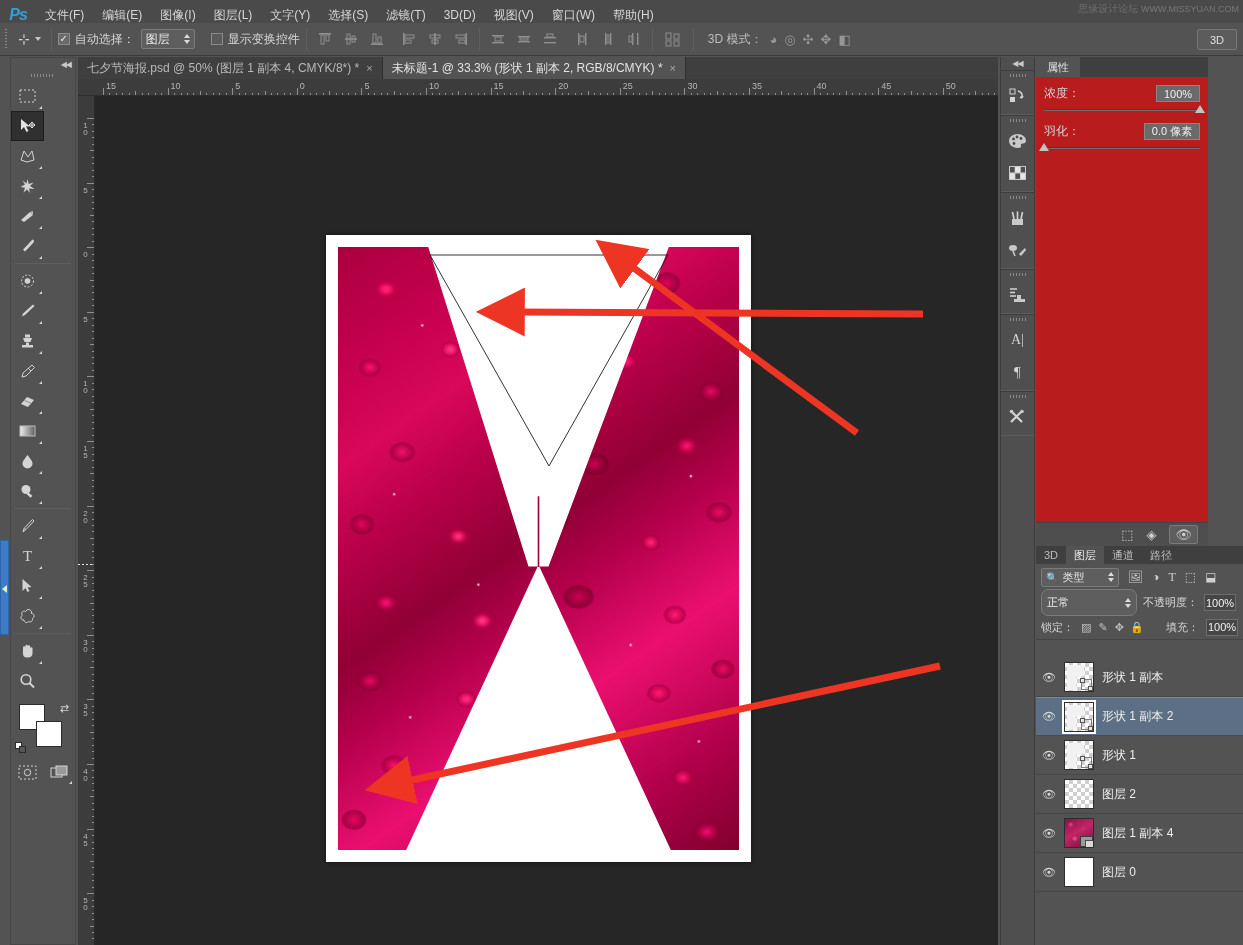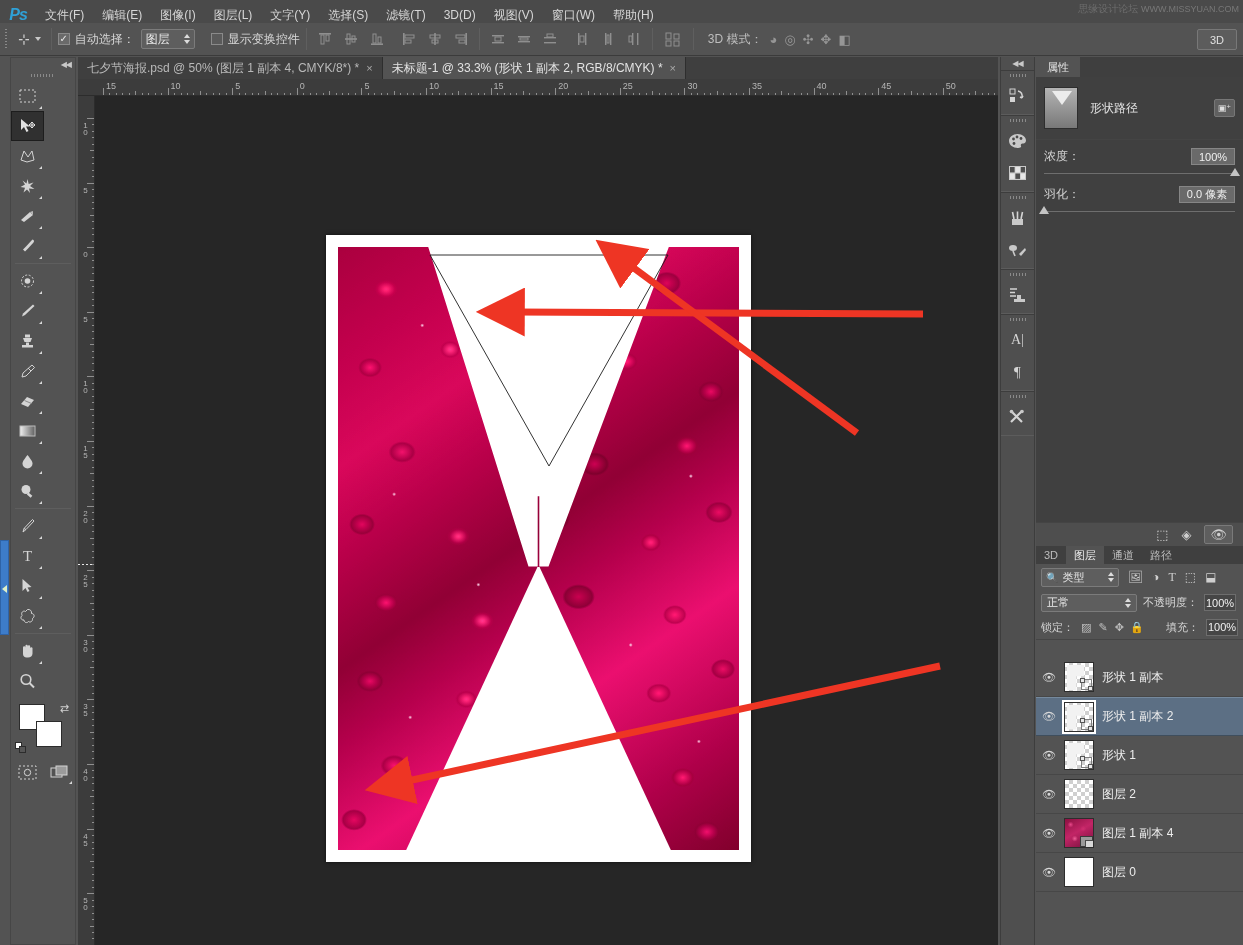--- a/index.html
+++ b/index.html
@@ -241,22 +241,22 @@
   }
   .rail-head{height:13px;display:flex;align-items:center;justify-content:center;}
   .rail-head .dbl{color:#c9c9c9;font-size:8px;letter-spacing:-1px;}
   .rail-grp{border-top:1px solid #3d3d3d;border-bottom:1px solid #5c5c5c;padding-bottom:2px;}
   .rail-grip{height:9px;display:flex;align-items:center;justify-content:center;}
   .rail-grip i{width:16px;height:3px;background:repeating-linear-gradient(to right,#8a8a8a 0 1px,transparent 1px 3px);}
   .rail-ic{height:32px;display:flex;align-items:center;justify-content:center;color:#d4d4d4;font-size:15px;}
 
   
   .props{
-    position:absolute;left:1036px;top:57px;width:207px;height:489px;
-    background:#404040;
+    position:absolute;left:1036px;top:57px;width:172px;height:489px;
+    background:#b91c1c;
   }
   .panel-tabs{height:20px;background:#3f3f3f;display:flex;align-items:flex-end;}
   .ptab{height:20px;padding:0 11px;font-size:11px;color:#c9c9c9;display:flex;align-items:center;}
   .ptab.active{background:#535353;color:#e6e6e6;}
   .prop-head{
     height:28px;display:flex;align-items:center;gap:9px;padding:0 8px;
     border-bottom:1px solid #444;
   }
   .mask-thumb{
     width:19px;height:19px;background:linear-gradient(#cfcfcf,#8f8f8f);
@@ -315,21 +315,21 @@
   .filter-row{height:26px;display:flex;align-items:center;gap:0;padding:0 5px;}
   .filter-sel{
     width:78px;height:19px;background:#5e5e5e;border:1px solid #7b7b7b;border-radius:2px;
     display:flex;align-items:center;gap:4px;padding:0 4px;font-size:11px;color:#e6e6e6;
   }
   .filter-sel .mag{font-size:10px;color:#d0d0d0;}
   .filter-icons{display:flex;align-items:center;gap:9px;margin-left:9px;}
   .filter-icons span{font-size:12px;color:#cfcfcf;}
   .blend-row{height:25px;display:flex;align-items:center;padding:0 5px;gap:6px;}
   .blend-sel{
-    width:96px;height:18px;background:#5e5e5e;border:1px solid #7b7b7b;border-radius:2px;
+    width:96px;height:27px;background:#5e5e5e;border:1px solid #7b7b7b;border-radius:7px;
     display:flex;align-items:center;padding:0 5px;font-size:11px;color:#ededed;
   }
   .op-label{font-size:11px;color:#d6d6d6;white-space:nowrap;}
   .op-val{
     min-width:32px;height:17px;background:#464646;border:1px solid #6d6d6d;
     font-size:11px;color:#f0f0f0;display:flex;align-items:center;justify-content:center;
   }
   .lock-row{height:25px;display:flex;align-items:center;padding:0 5px;gap:7px;border-bottom:1px solid #454545;}
   .lock-row .lbl{font-size:11px;color:#d6d6d6;}
   .lock-row .li{font-size:11px;color:#bfbfbf;}
@@ -1171,27 +1171,20 @@
         </div>
     </div>
   </div>
 
   <div class="props">
     <div class="panel-tabs">
       <div class="ptab active">属性</div>
     </div>
 
 
-    <div class="prop-row">
-      <span class="shape-thumb">
-          <span class="tri"></span>
-        </span>
-      <span class="label">形状路径</span>
-      <span class="addmask-btn">▣⁺</span>
-    </div>
 
     <div class="slider-block">
       <div class="sb-top">
         <span class="sb-label">浓度：</span>
         <span class="sb-val">100%</span>
       </div>
       <div class="sb-track">
           <span class="sb-knob" style="left:calc(100% - 5px)"></span>
         </div>
     </div>

